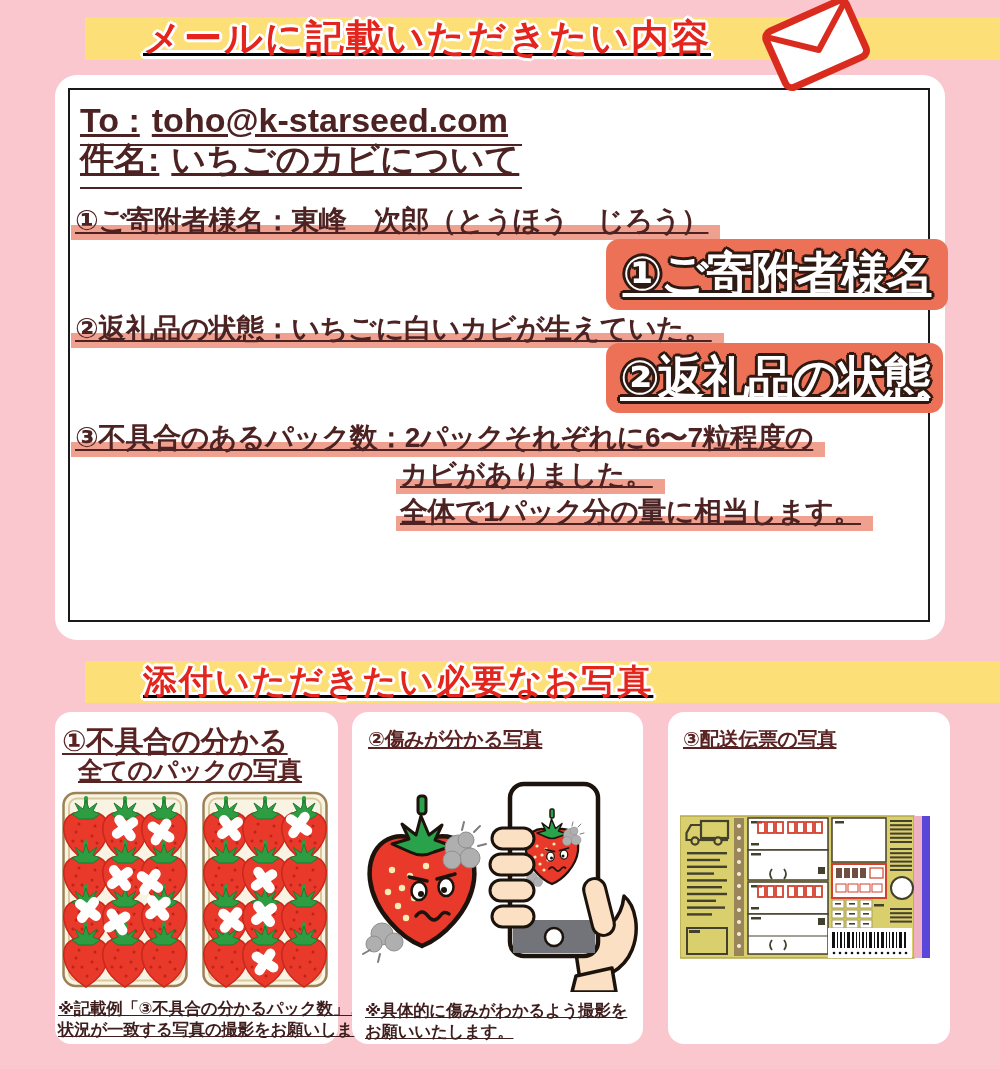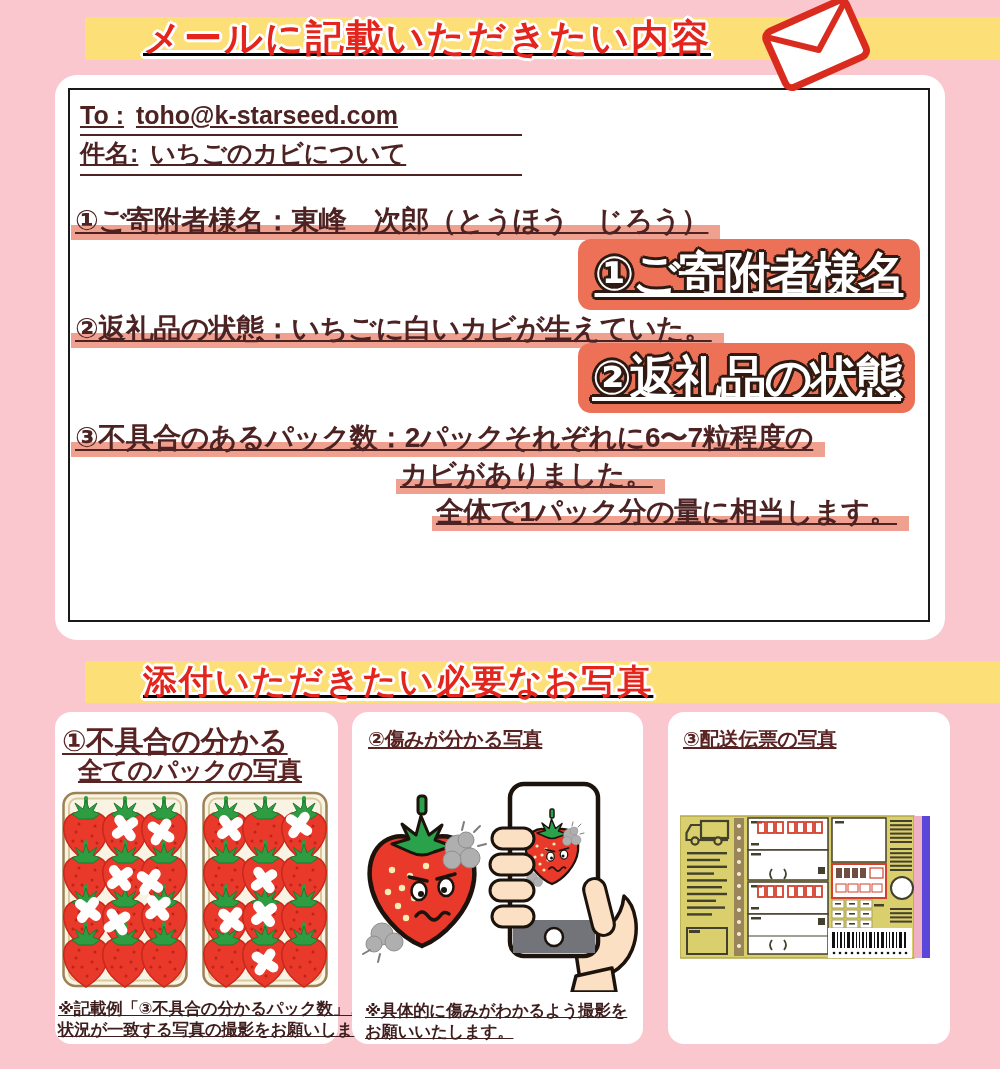--- a/index.html
+++ b/index.html
@@ -17,39 +17,40 @@
   }
   .banner-title {
     font-weight:900; color:#E3251E; letter-spacing:2px; white-space:nowrap;
     text-shadow:
       -3px 0 0 #fff, 3px 0 0 #fff, 0 -3px 0 #fff, 0 3px 0 #fff,
       -2px -2px 0 #fff, 2px -2px 0 #fff, -2px 2px 0 #fff, 2px 2px 0 #fff;
   }
   .whitebox { background:#fff; border-radius:22px; }
   .innerbox { border:2px solid #1a1a1a; background:#fff; }
   .email-row {
-    font-size:25px; font-weight:600; color:#4C2222; white-space:nowrap;
+    font-size:34px; font-weight:600; color:#4C2222; white-space:nowrap;
     border-bottom:2px solid #4C2222; width:442px; padding-bottom:4px;
   }
   .email-row .lbl { margin-right:12px; }
   .mailline {
     font-size:28px; font-weight:600; color:#4C2222;
     letter-spacing:-0.5px; white-space:nowrap;
   }
   .hl {
     background:linear-gradient(to bottom, rgba(0,0,0,0) 58%, #F0A08F 58%);
     padding:0 12px 4px 4px;
   }
   .badge {
     background:#EC7157; border-radius:13px;
     display:flex; align-items:center; justify-content:center;
     color:#fff; font-weight:900; white-space:nowrap; letter-spacing:-2px;
     text-shadow:
       -3px 0 0 #2E1A12, 3px 0 0 #2E1A12, 0 -3px 0 #2E1A12, 0 3px 0 #2E1A12,
       -2px -2px 0 #2E1A12, 2px -2px 0 #2E1A12, -2px 2px 0 #2E1A12, 2px 2px 0 #2E1A12;
+    margin-left: 28px;
   }
   .card { background:#fff; border-radius:16px; }
   .card-title {
     font-size:20px; font-weight:800; color:#5A2323;
     letter-spacing:-0.5px; white-space:nowrap;
   }
   .card-note {
     font-size:16.5px; font-weight:700; color:#3E1D1D;
     line-height:20.5px; white-space:nowrap; letter-spacing:-0.3px;
   }
@@ -96,21 +97,21 @@
   <div class="abs badge" style="left:578px;top:343px;width:337px;height:70px;font-size:47px;">
     <span>②返礼品の状態</span>
   </div>
 
   <div class="abs mailline" style="left:71px;top:419px;">
     <span class="hl">③不具合のあるパック数：2パックそれぞれに6〜7粒程度の</span>
   </div>
   <div class="abs mailline" style="left:396px;top:456px;">
     <span class="hl">カビがありました。</span>
   </div>
-  <div class="abs mailline" style="left:396px;top:493px;margin-left:36px;">
+  <div class="abs mailline" style="left:396px;top:493px;">
     <span class="hl">全体で1パック分の量に相当します。</span>
   </div>
 
   <div class="abs banner" style="left:85px;top:661px;width:862px;height:42px;">
     <span class="banner-title" style="font-size:34px;">添付いただきたい必要なお写真</span>
   </div>
 
   <div class="abs card" style="left:55px;top:712px;width:283px;height:332px;"></div>
   <div class="abs card-title" style="left:62px;top:722px;font-size:29px;">
     <span>①不具合の分かる</span>

